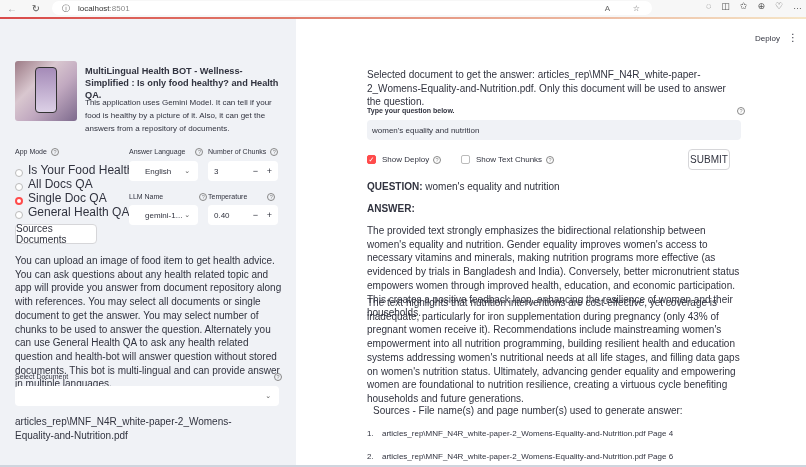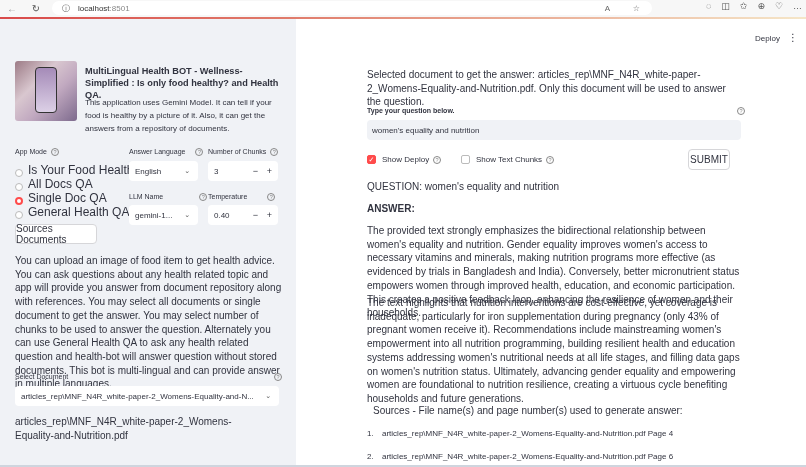--- a/index.html
+++ b/index.html
@@ -17,32 +17,32 @@
 .kebab{position:absolute;right:8px;top:13px;font-size:10px;color:#31333f}
 .hero-img{position:absolute;left:15px;top:42px;width:62px;height:60px;border-radius:3px;background:linear-gradient(135deg,#9c7b86 0%,#d9c7cf 35%,#c1a9c0 60%,#7d6a8d 100%);overflow:hidden}
 .phone{position:absolute;left:20px;top:6px;width:22px;height:46px;border-radius:4px;background:linear-gradient(180deg,#a58bb8,#dcd0e6);border:1px solid #333}
 .hero-title{position:absolute;left:85px;top:46px;width:200px;font-size:9.2px;font-weight:bold;line-height:12px;color:#31333f}
 .hero-desc{position:absolute;left:85px;top:77px;width:200px;font-size:8px;line-height:13px;color:#31333f}
 .lbl{font-size:7px;color:#31333f;position:absolute}
 .help{display:inline-block;width:8px;height:8px;border:1px solid #888;border-radius:50%;font-size:5.5px;line-height:6px;text-align:center;color:#888;vertical-align:middle;margin-left:4px}
 .radio{position:absolute;left:15px;display:flex;align-items:flex-end;font-size:12px;color:#31333f}
 .radio .dot{width:8px;height:8px;border:1px solid #bbb;border-radius:50%;background:#fff;margin-right:5px}
 .radio .dot.on{border:2.5px solid #ff4b4b}
-.select{position:absolute;background:#fff;border-radius:4px;height:20px;font-size:8px;display:flex;align-items:center;padding-left:6px;color:#31333f}
+.select{position:absolute;background:#fff;border-radius:4px;height:20px;font-size:8px;display:flex;align-items:center;padding-left:16px;color:#31333f}
 .select .chev{position:absolute;right:8px;font-size:7px;color:#555}
 .num{position:absolute;background:#fff;border-radius:4px;height:20px;font-size:8px;display:flex;align-items:center;padding-left:6px;color:#31333f}
 .num .minus{position:absolute;right:20px;font-size:9px}
 .num .plus{position:absolute;right:6px;font-size:9px}
 .btn{position:absolute;background:#fff;border:1px solid #d6d6d9;border-radius:4px;font-size:10px;display:flex;align-items:center;justify-content:center;color:#31333f}
 .para{position:absolute;font-size:10px;line-height:13.7px;color:#31333f}
 .qinput{position:absolute;left:71px;top:101px;width:374px;height:20px;background:#f0f2f6;border-radius:4px;font-size:8px;display:flex;align-items:center;padding-left:5px;color:#31333f}
 .cb{position:absolute;display:flex;align-items:center;font-size:8px;color:#31333f}
 .cb .box{width:9px;height:9px;border-radius:2px;border:1px solid #bbb;background:#fff;margin-right:6px;display:flex;align-items:center;justify-content:center;font-size:7px;color:#fff}
 .cb .box.on{background:#ff4b4b;border-color:#ff4b4b}
-b{font-weight:normal}
+b{font-weight:bold}
 ol.src{position:absolute;left:71px;top:410px;font-size:8px;color:#31333f;list-style:none}
 ol.src li{height:23px;display:flex}
 ol.src li .n{width:15px}
 .bottomline{position:absolute;left:0;top:465px;width:806px;height:2px;background:#cfd5de}
 </style>
 </head>
 <body>
 
 <div class="browserbar">
   <span class="nav" style="margin-left:5px">←</span>
@@ -116,21 +116,20 @@
       <span class="plus">+</span>
     </div>
 
   <div class="btn" style="left:15px;top:205px;width:82px;height:20px">Sources Documents</div>
 
   <div class="para" style="left:15px;top:235px;width:270px">You can upload an image of food item to get health advice. You can ask questions about any health related topic and app will provide you answer from document repository along with references. You may select all documents or single document to get the answer. You may select number of chunks to be used to answer the question. Alternately you can use General Health QA to ask any health related question and health-bot will answer question without stored documents. This bot is multi-lingual and can provide answer in multiple languages.</div>
 
   <div class="lbl" style="left:15px;top:354px">Select Document</div>
   <span class="help" style="position:absolute;left:270px;top:354px">?</span>
   <div class="select" style="left:15px;top:367px;width:264px">
-      <span>articles_rep\MNF_N4R_white-paper-2_Womens-Equality-and-N...</span>
       <span class="chev">⌄</span>
     </div>
 
   <div class="para" style="left:15px;top:396px;width:230px">articles_rep\MNF_N4R_white-paper-2_Womens-Equality-and-Nutrition.pdf</div>
 </div>
 
 <div class="main">
   <div class="deploy">Deploy</div>
   <div class="kebab">⋮</div>
 

